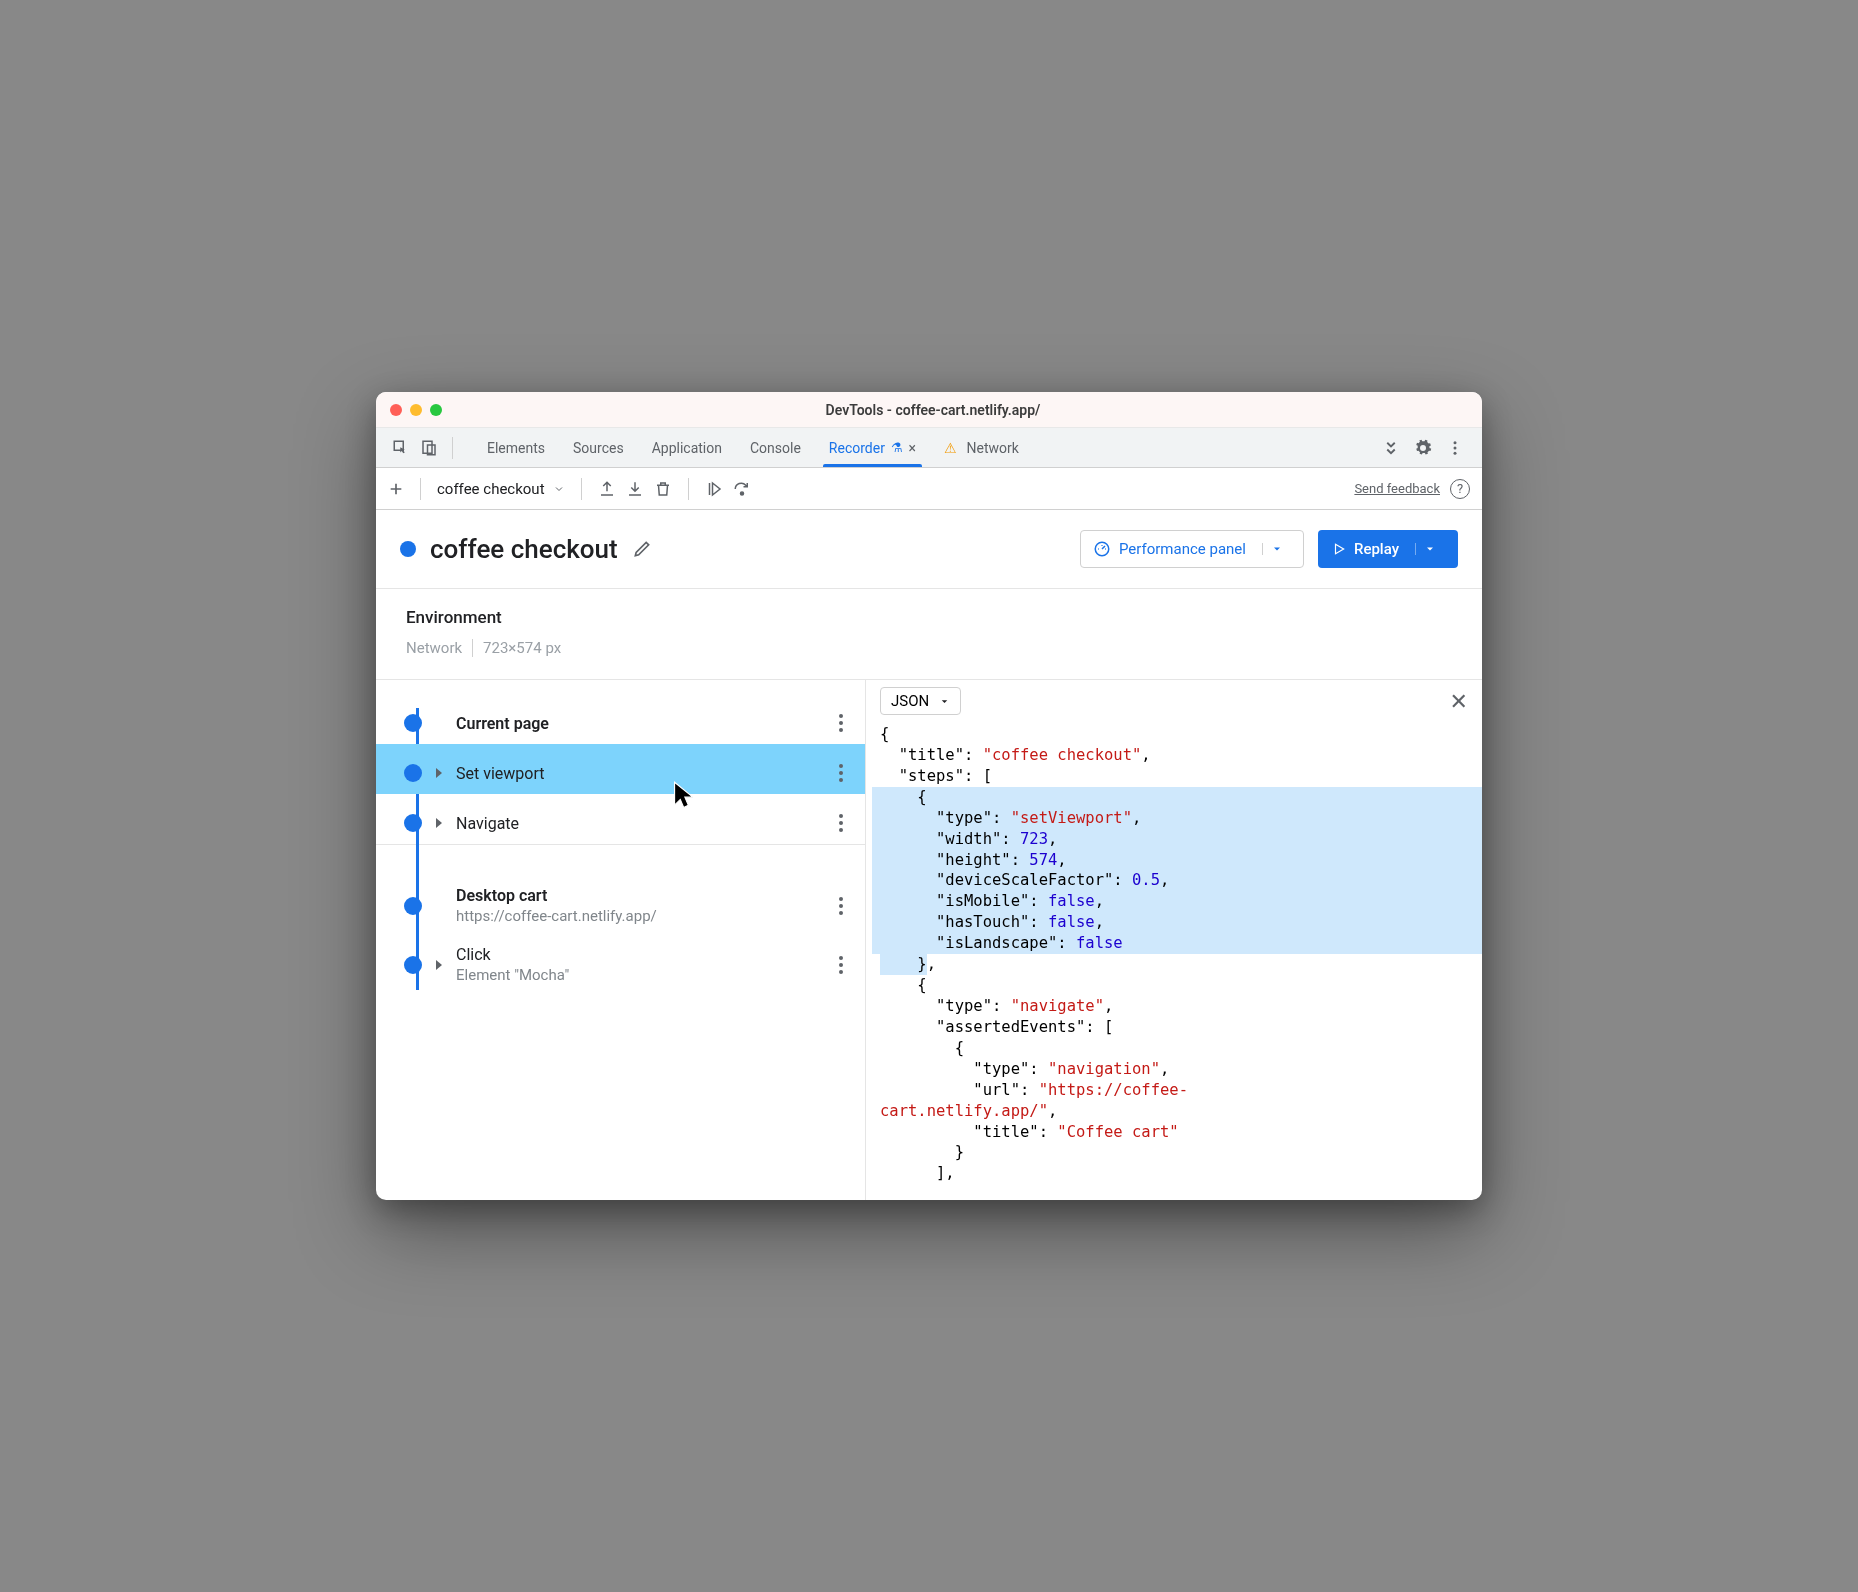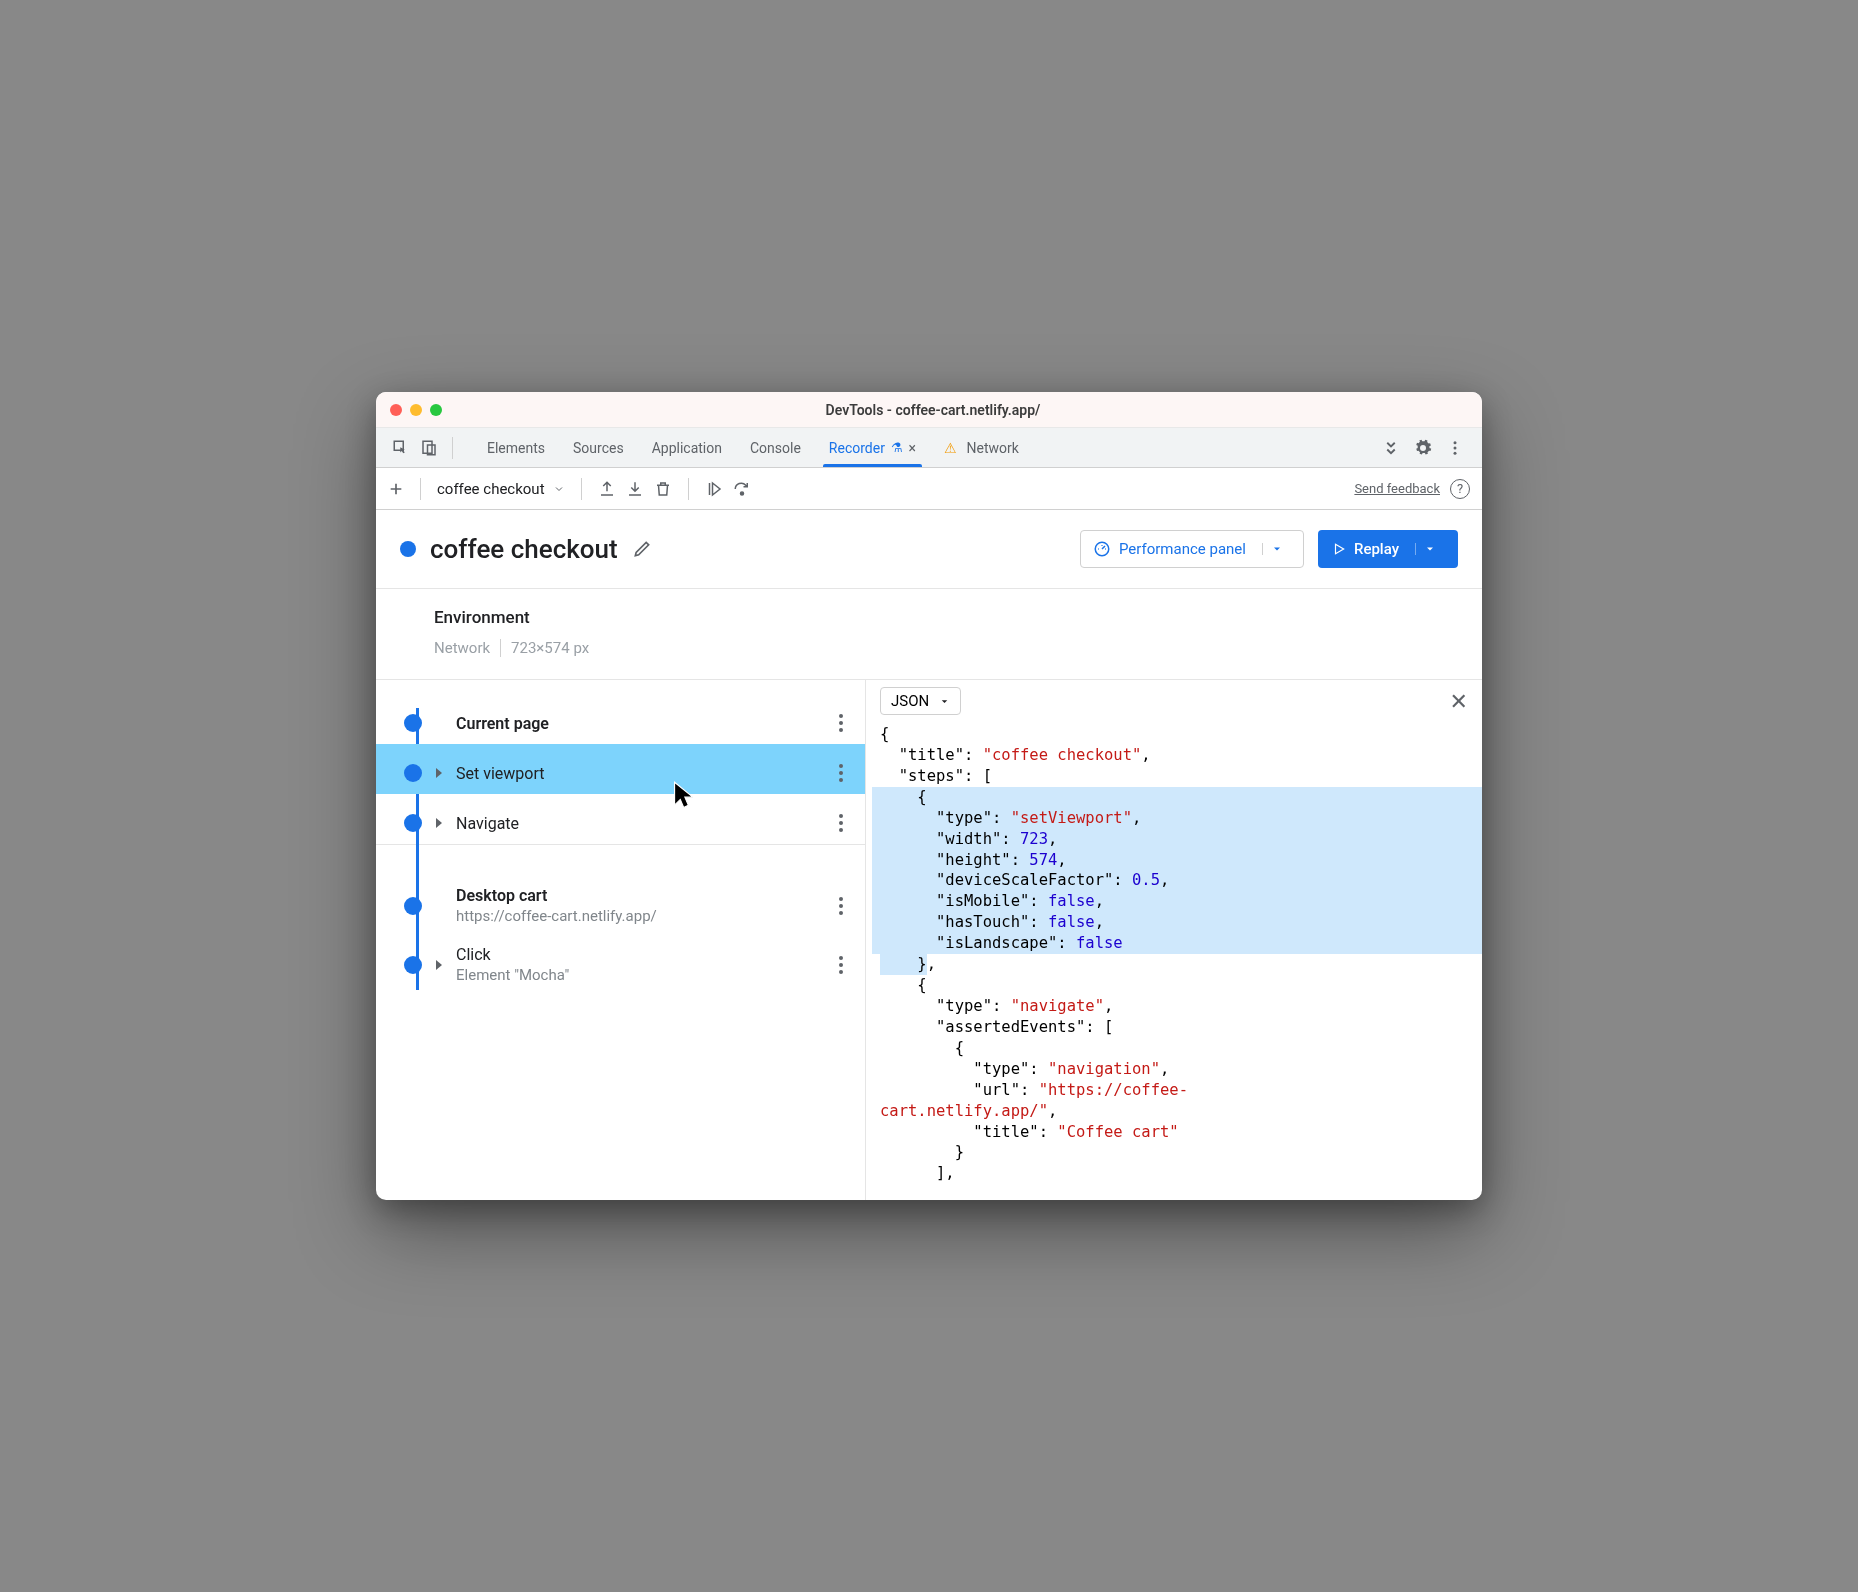--- a/index.html
+++ b/index.html
@@ -200,21 +200,21 @@
   display: flex; align-items: center; gap: 6px;
 }
 .settings-col .sub {
   font-size: 15px;
   color: #9aa0a6;
   display: flex; align-items: center; gap: 10px;
 }
 .settings-col .vdiv {
   width: 1px; height: 18px; background: #d0d0d0;
 }
-.settings-col.right { text-align: left; flex: 0 0 auto; margin-left: 28px; }
+.settings-col.right { text-align: left; flex: 0 0 auto; }
 
 .main-area {
   display: flex;
   height: 520px;
 }
 .steps-panel {
   width: 490px;
   border-right: 1px solid #e5e5e5;
   overflow: hidden;
   position: relative;

